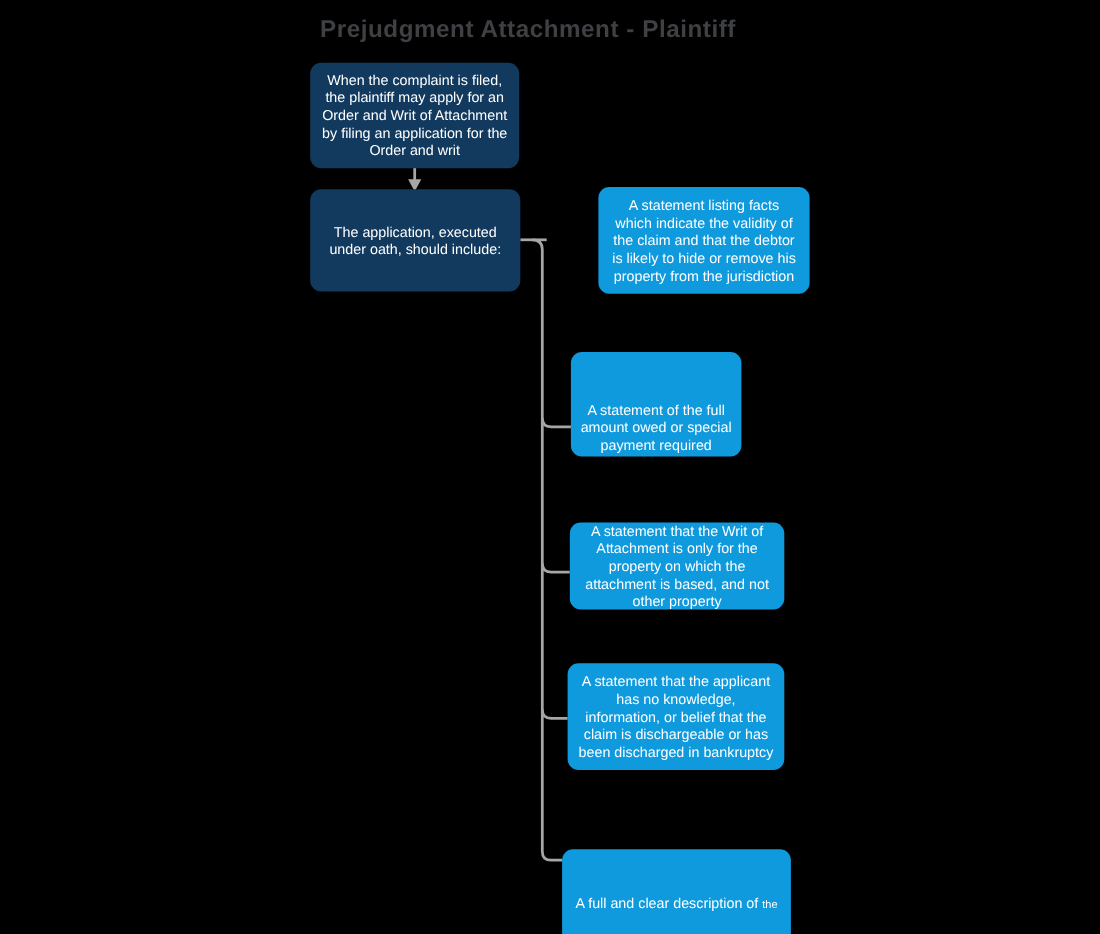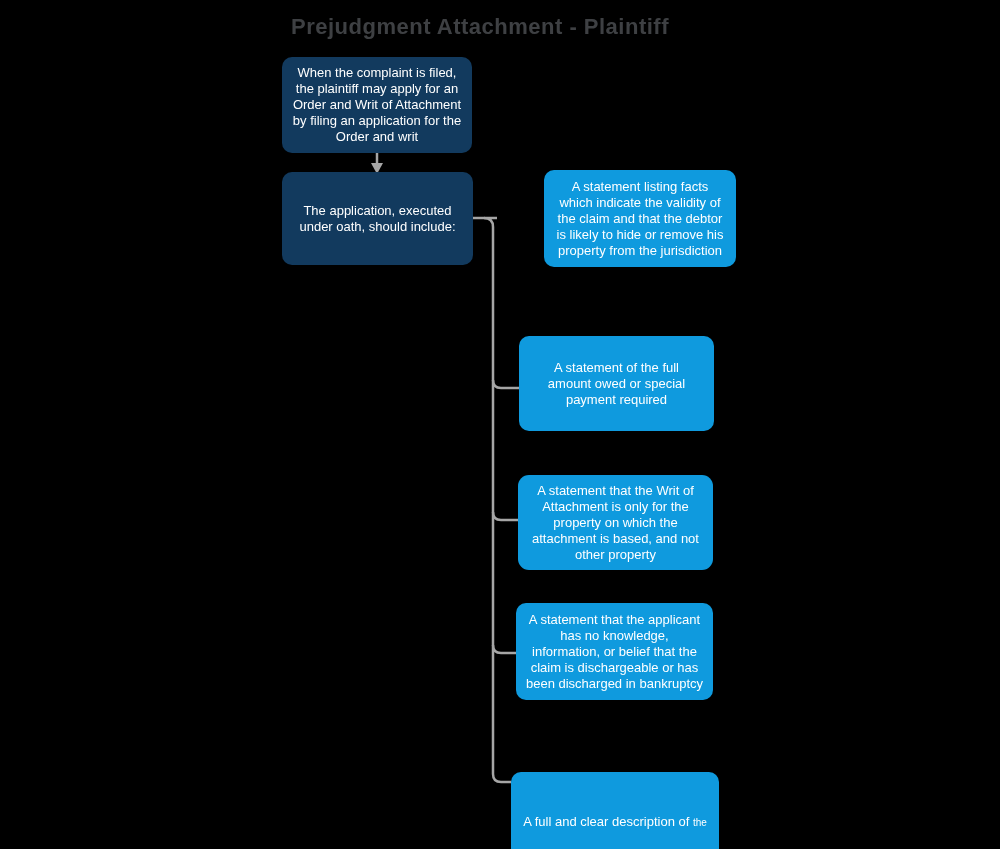--- a/index.html
+++ b/index.html
@@ -65,22 +65,22 @@
   .node .node-text { white-space: pre; }
   .node.dark  { background: var(--dark-box); }
   .node.light { background: var(--light-box); }
 
   .small-word { font-size: 10px; }
 
   
   .n-start   { left: 282px; top:  57px; width: 190px; height:  96px; }
   .n-app     { left: 282px; top: 172px; width: 191px; height:  93px; align-items: center; }
   .n-req1    { left: 497px; top: 170px; width: 192px; height:  97px; margin-left: 47px; }
-  .n-req2    { left: 519px; top: 336px; width: 195px; height:  95px; }
-  .n-req3    { left: 518px; top: 475px; width: 195px; height:  95px; border-radius: 11px; }
+  .n-req2    { left: 519px; top: 320px; width: 155px; height:  95px; align-items: flex-end; }
+  .n-req3    { left: 518px; top: 475px; width: 195px; height:  79px; }
   .n-req4    { left: 516px; top: 603px; width: 197px; height:  97px; align-items: center; }
   .n-req5    { left: 511px; top: 772px; width: 208px; height: 100px; }
 </style>
 </head>
 <body>
 
 <div class="canvas">
 
   <div class="title">Prejudgment Attachment - Plaintiff</div>
 

